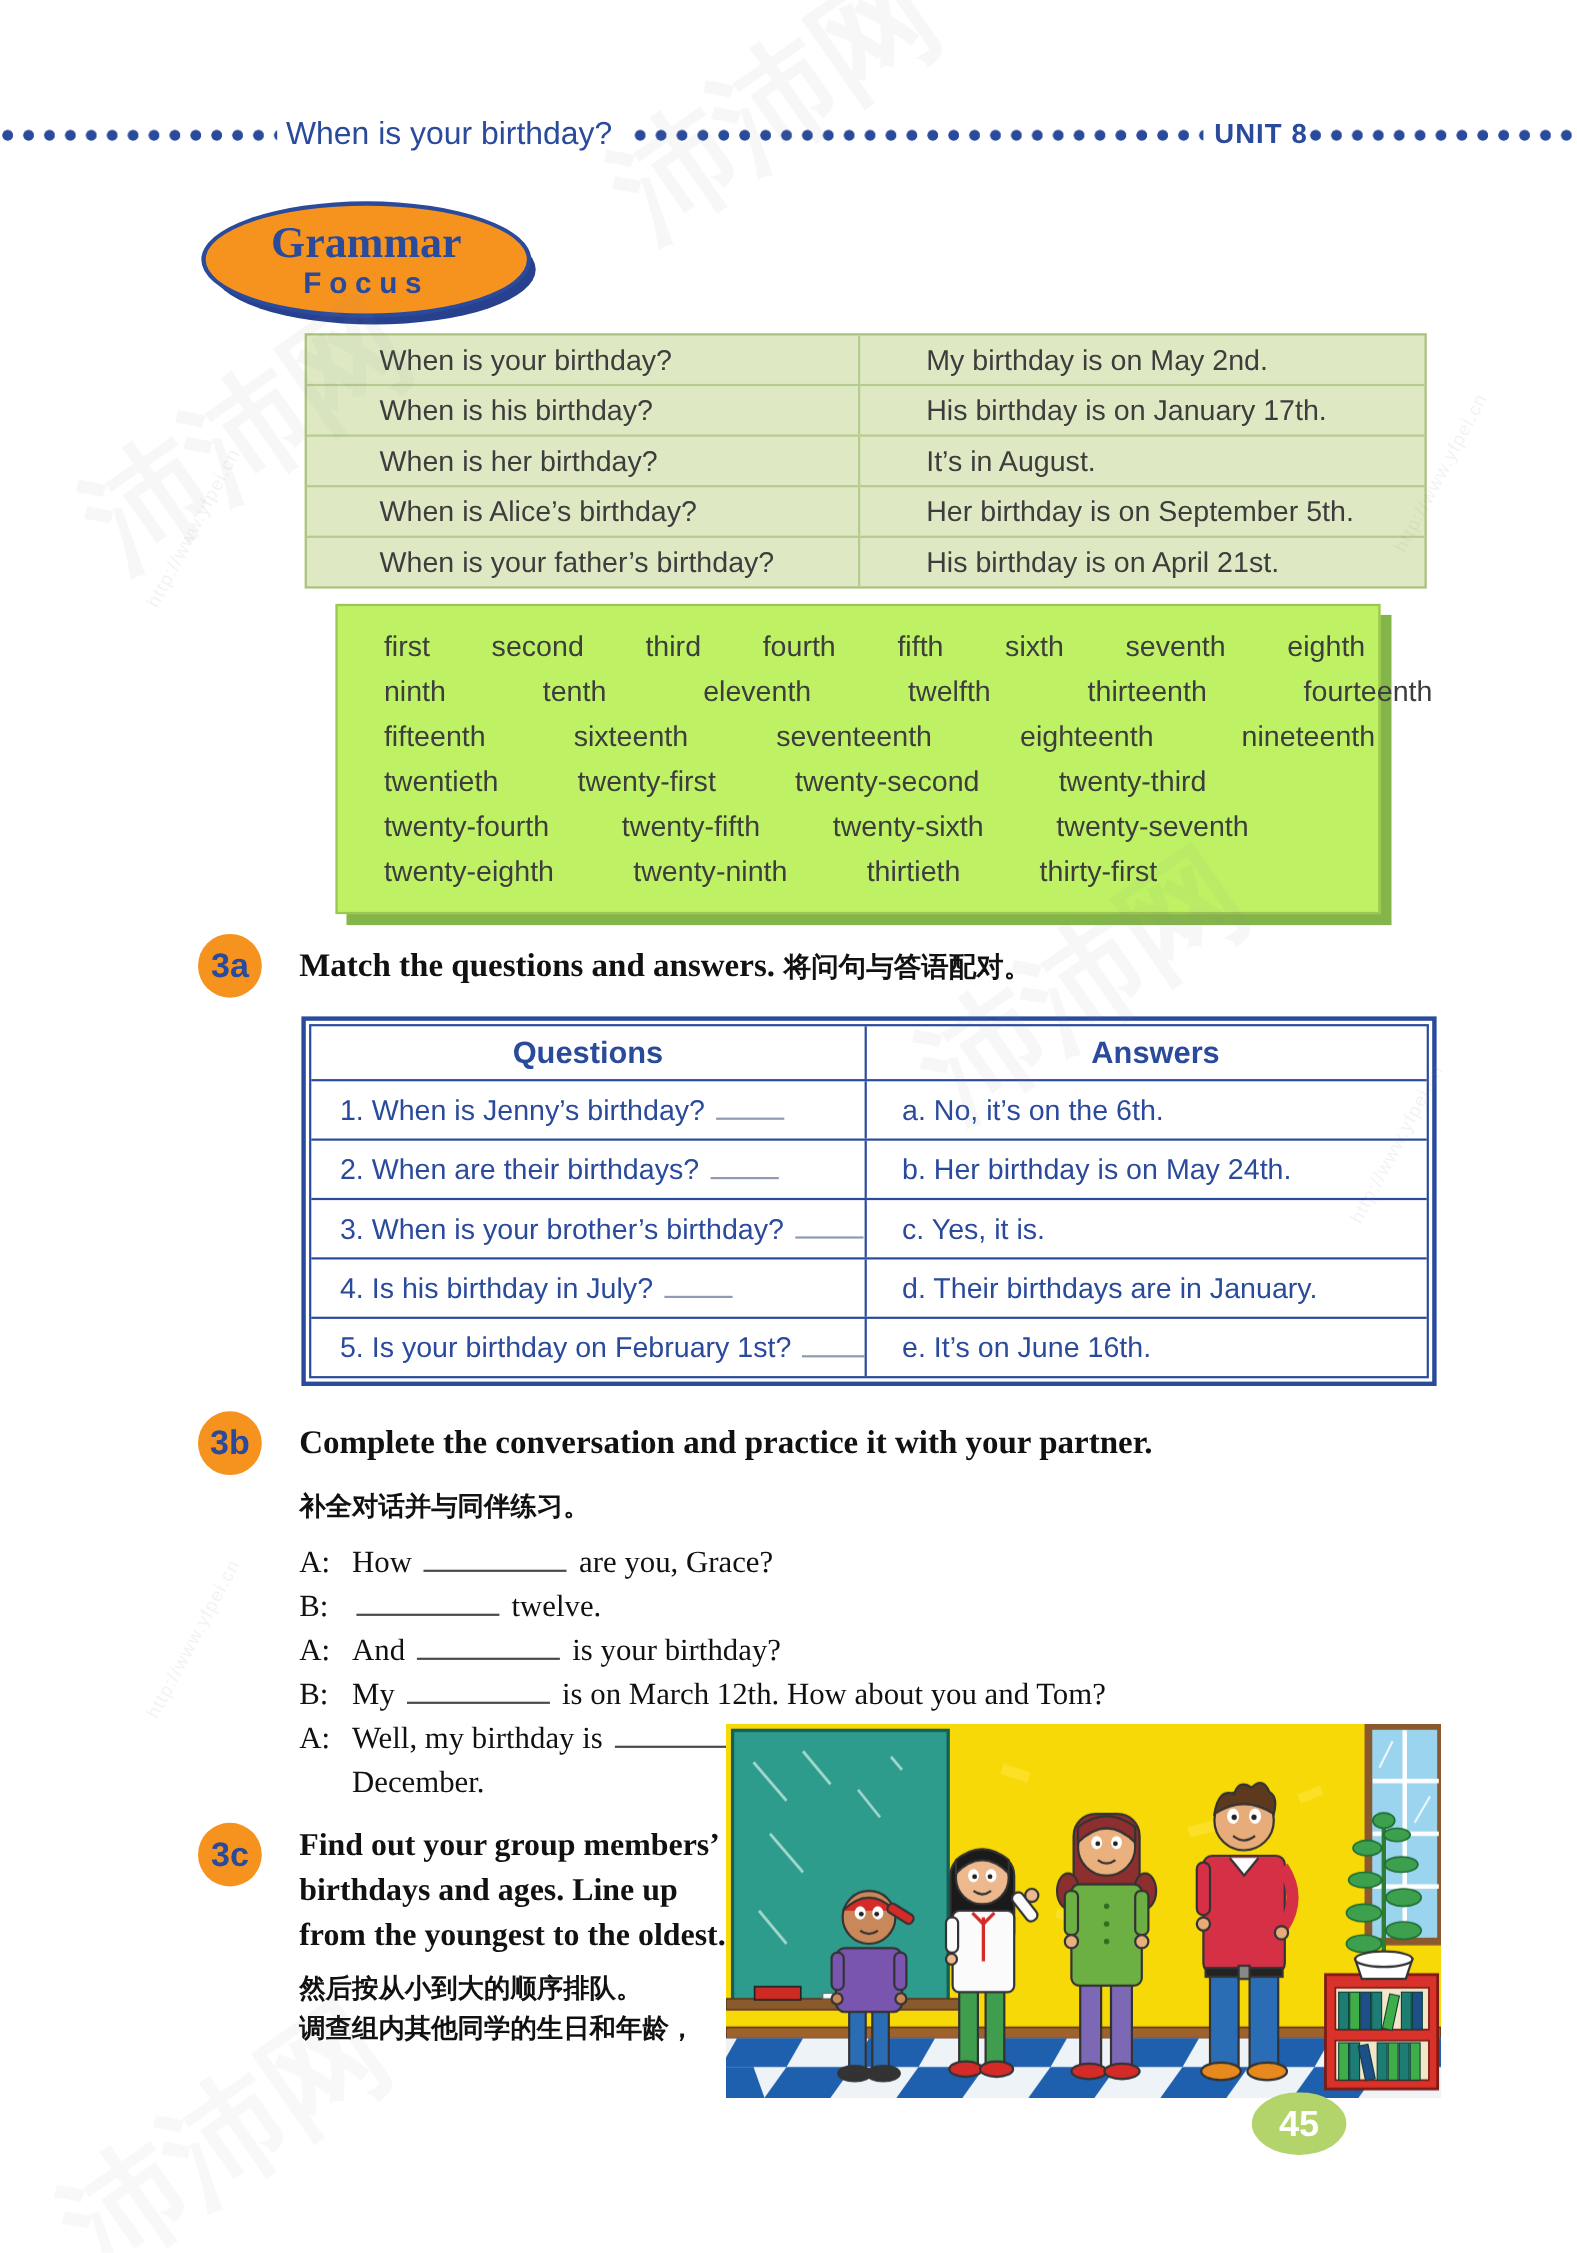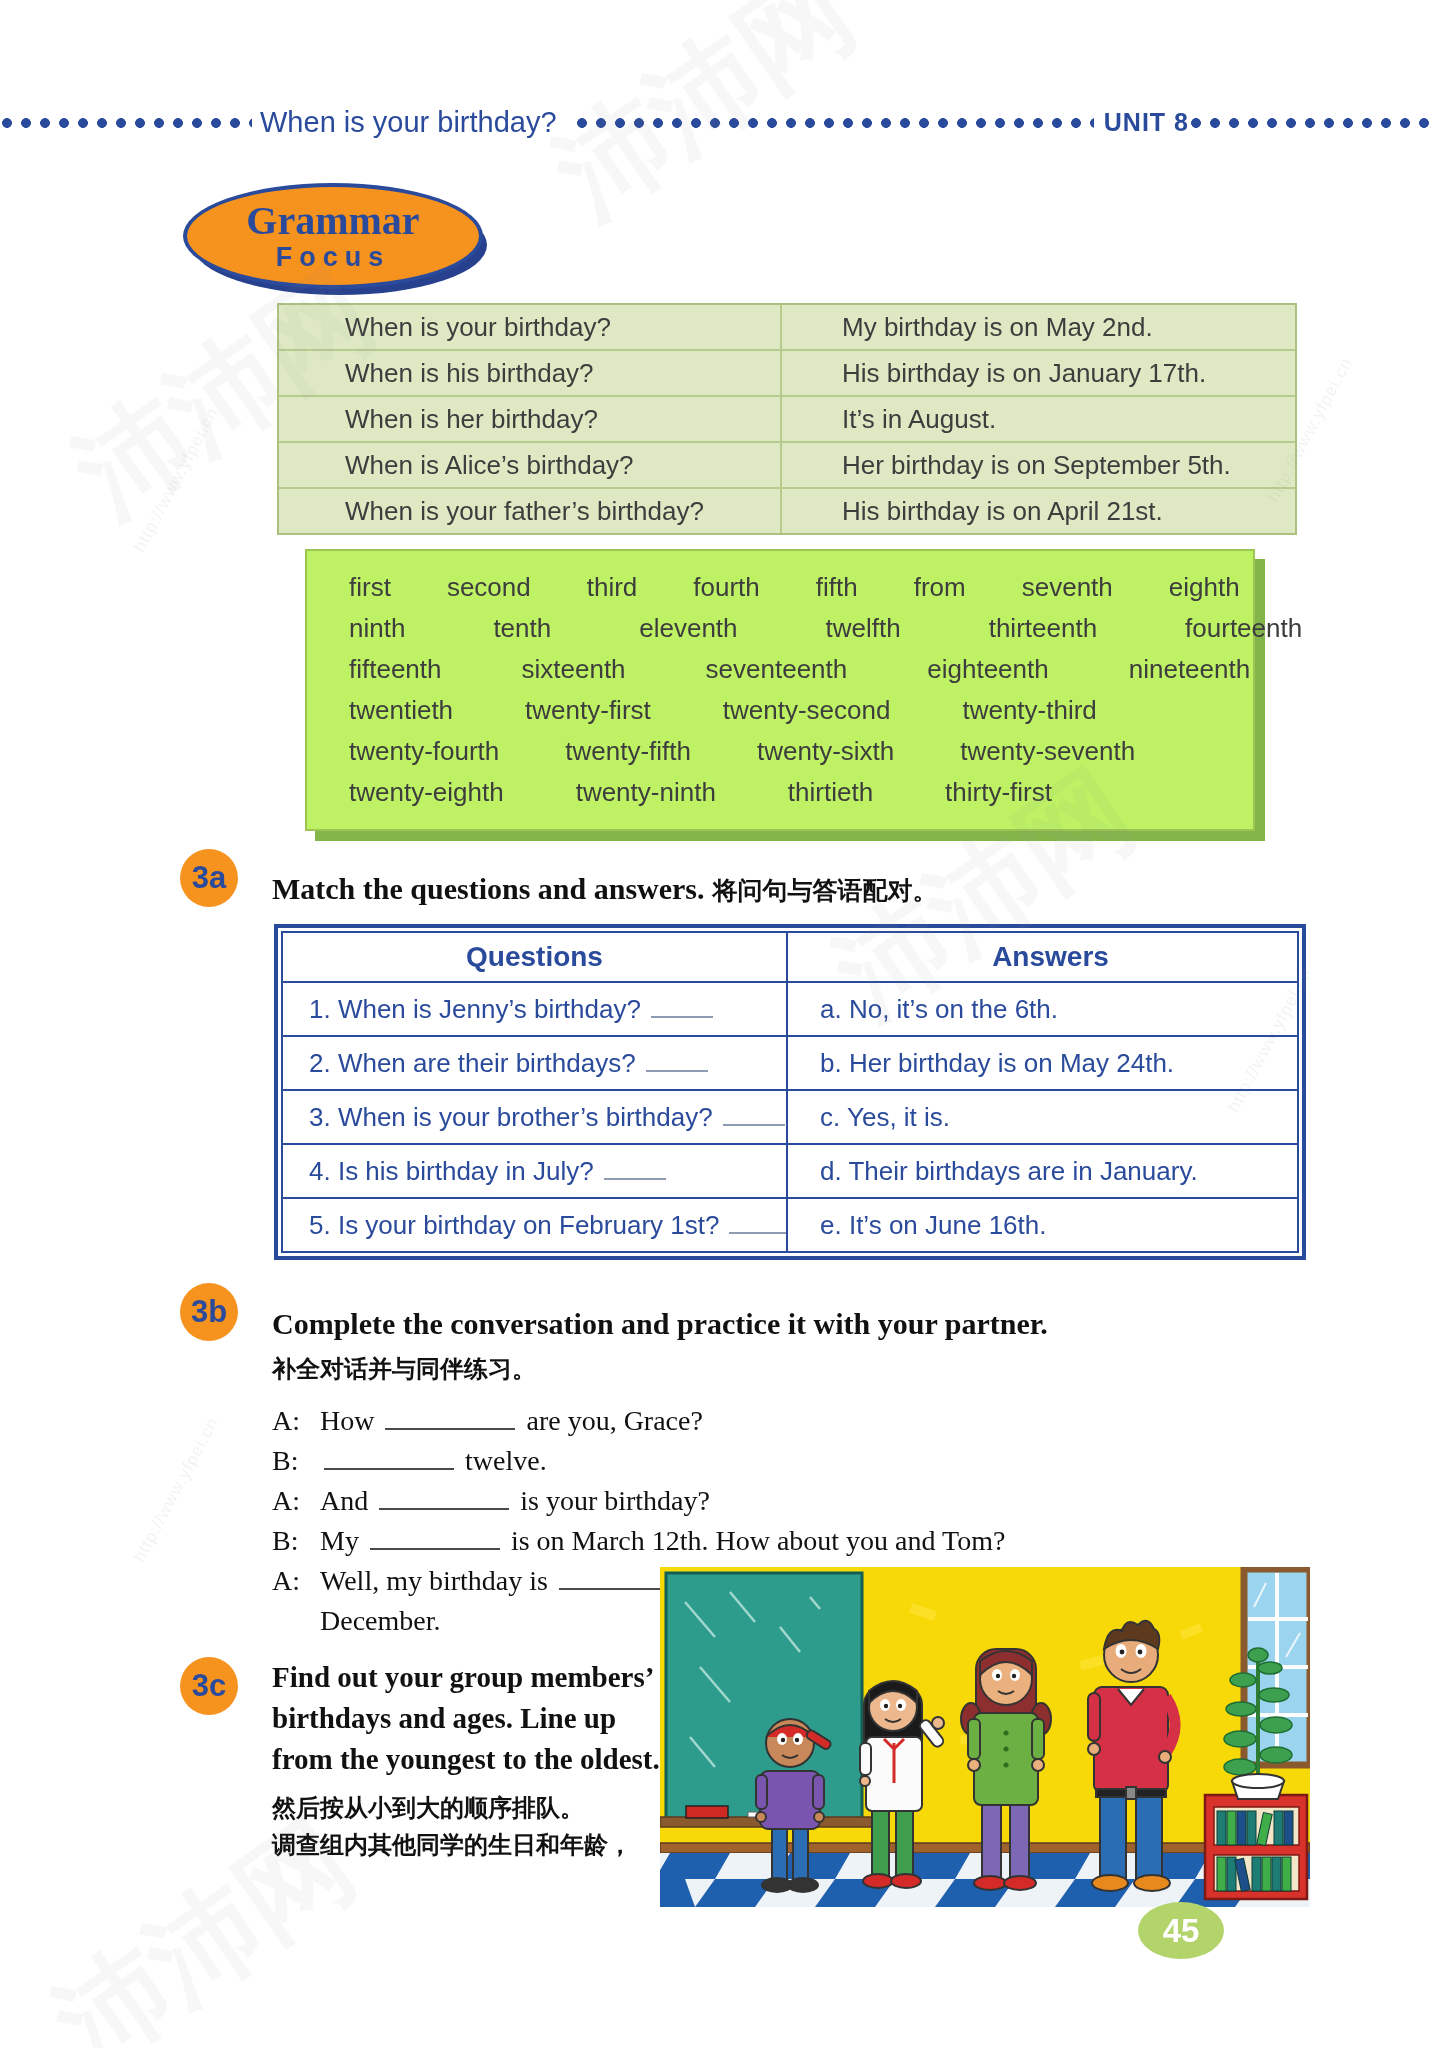--- a/index.html
+++ b/index.html
@@ -34,21 +34,21 @@
   .g-a { flex:1; padding-left:60px; }
 
   
   .ord-box { margin:14px 0 0 305px; width:950px; background:#bef264; border:2px solid #9dc553; box-shadow:10px 10px 0 0 #84b54a; padding:16px 10px 16px 42px; }
   .ord-row { display:flex; align-items:center; height:41px; }
   .ord-word { font-size:26px; color:#3d3d3d; white-space:nowrap; }
   .ord-row-0 { gap:56px; } .ord-row-1 { gap:88px; } .ord-row-2 { gap:80px; }
   .ord-row-3 { gap:72px; } .ord-row-4 { gap:66px; } .ord-row-5 { gap:72px; }
 
   
-  .sec-head { display:flex; align-items:flex-end; margin-left:180px; }
+  .sec-head { display:flex; align-items:center; margin-left:180px; }
   .sec-badge { width:58px; height:58px; border-radius:50%; background:#f6921e; color:#2a4a9c; font-weight:bold; font-size:31px; display:flex; align-items:center; justify-content:center; flex:0 0 58px; }
   .sec-title { margin-left:34px; font-family:"Liberation Serif", serif; font-weight:bold; font-size:30px; color:#111; }
   .sec-title .zh { font-size:25px; margin-left:8px; font-family:"Liberation Serif", serif; }
   .head-3a { margin-top:18px; }
   .head-3b { margin-top:30px; }
 
   
   .m-table { margin:24px 0 0 281px; width:1018px; border:2px solid #2a4a9c; background:#fff; box-shadow:0 0 0 3px #ffffff, 0 0 0 7px #2a4a9c; }
   .m-header { display:flex; border-bottom:2px solid #2a4a9c;gap:16px; }
   .m-h-cell { font-size:28px; font-weight:bold; color:#2a4a9c; height:48px; line-height:48px; text-align:center; }
@@ -131,21 +131,21 @@
       </div>
     </div>
 
   <div class="ord-box">
       <div class="ord-row ord-row-0">
         <span class="ord-word">first</span>
         <span class="ord-word">second</span>
         <span class="ord-word">third</span>
         <span class="ord-word">fourth</span>
         <span class="ord-word">fifth</span>
-        <span class="ord-word">from</span>
+        <span class="ord-word">sixth</span>
         <span class="ord-word">seventh</span>
         <span class="ord-word">eighth</span>
       </div>
       <div class="ord-row ord-row-1">
         <span class="ord-word">ninth</span>
         <span class="ord-word">tenth</span>
         <span class="ord-word">eleventh</span>
         <span class="ord-word">twelfth</span>
         <span class="ord-word">thirteenth</span>
         <span class="ord-word">fourteenth</span>

